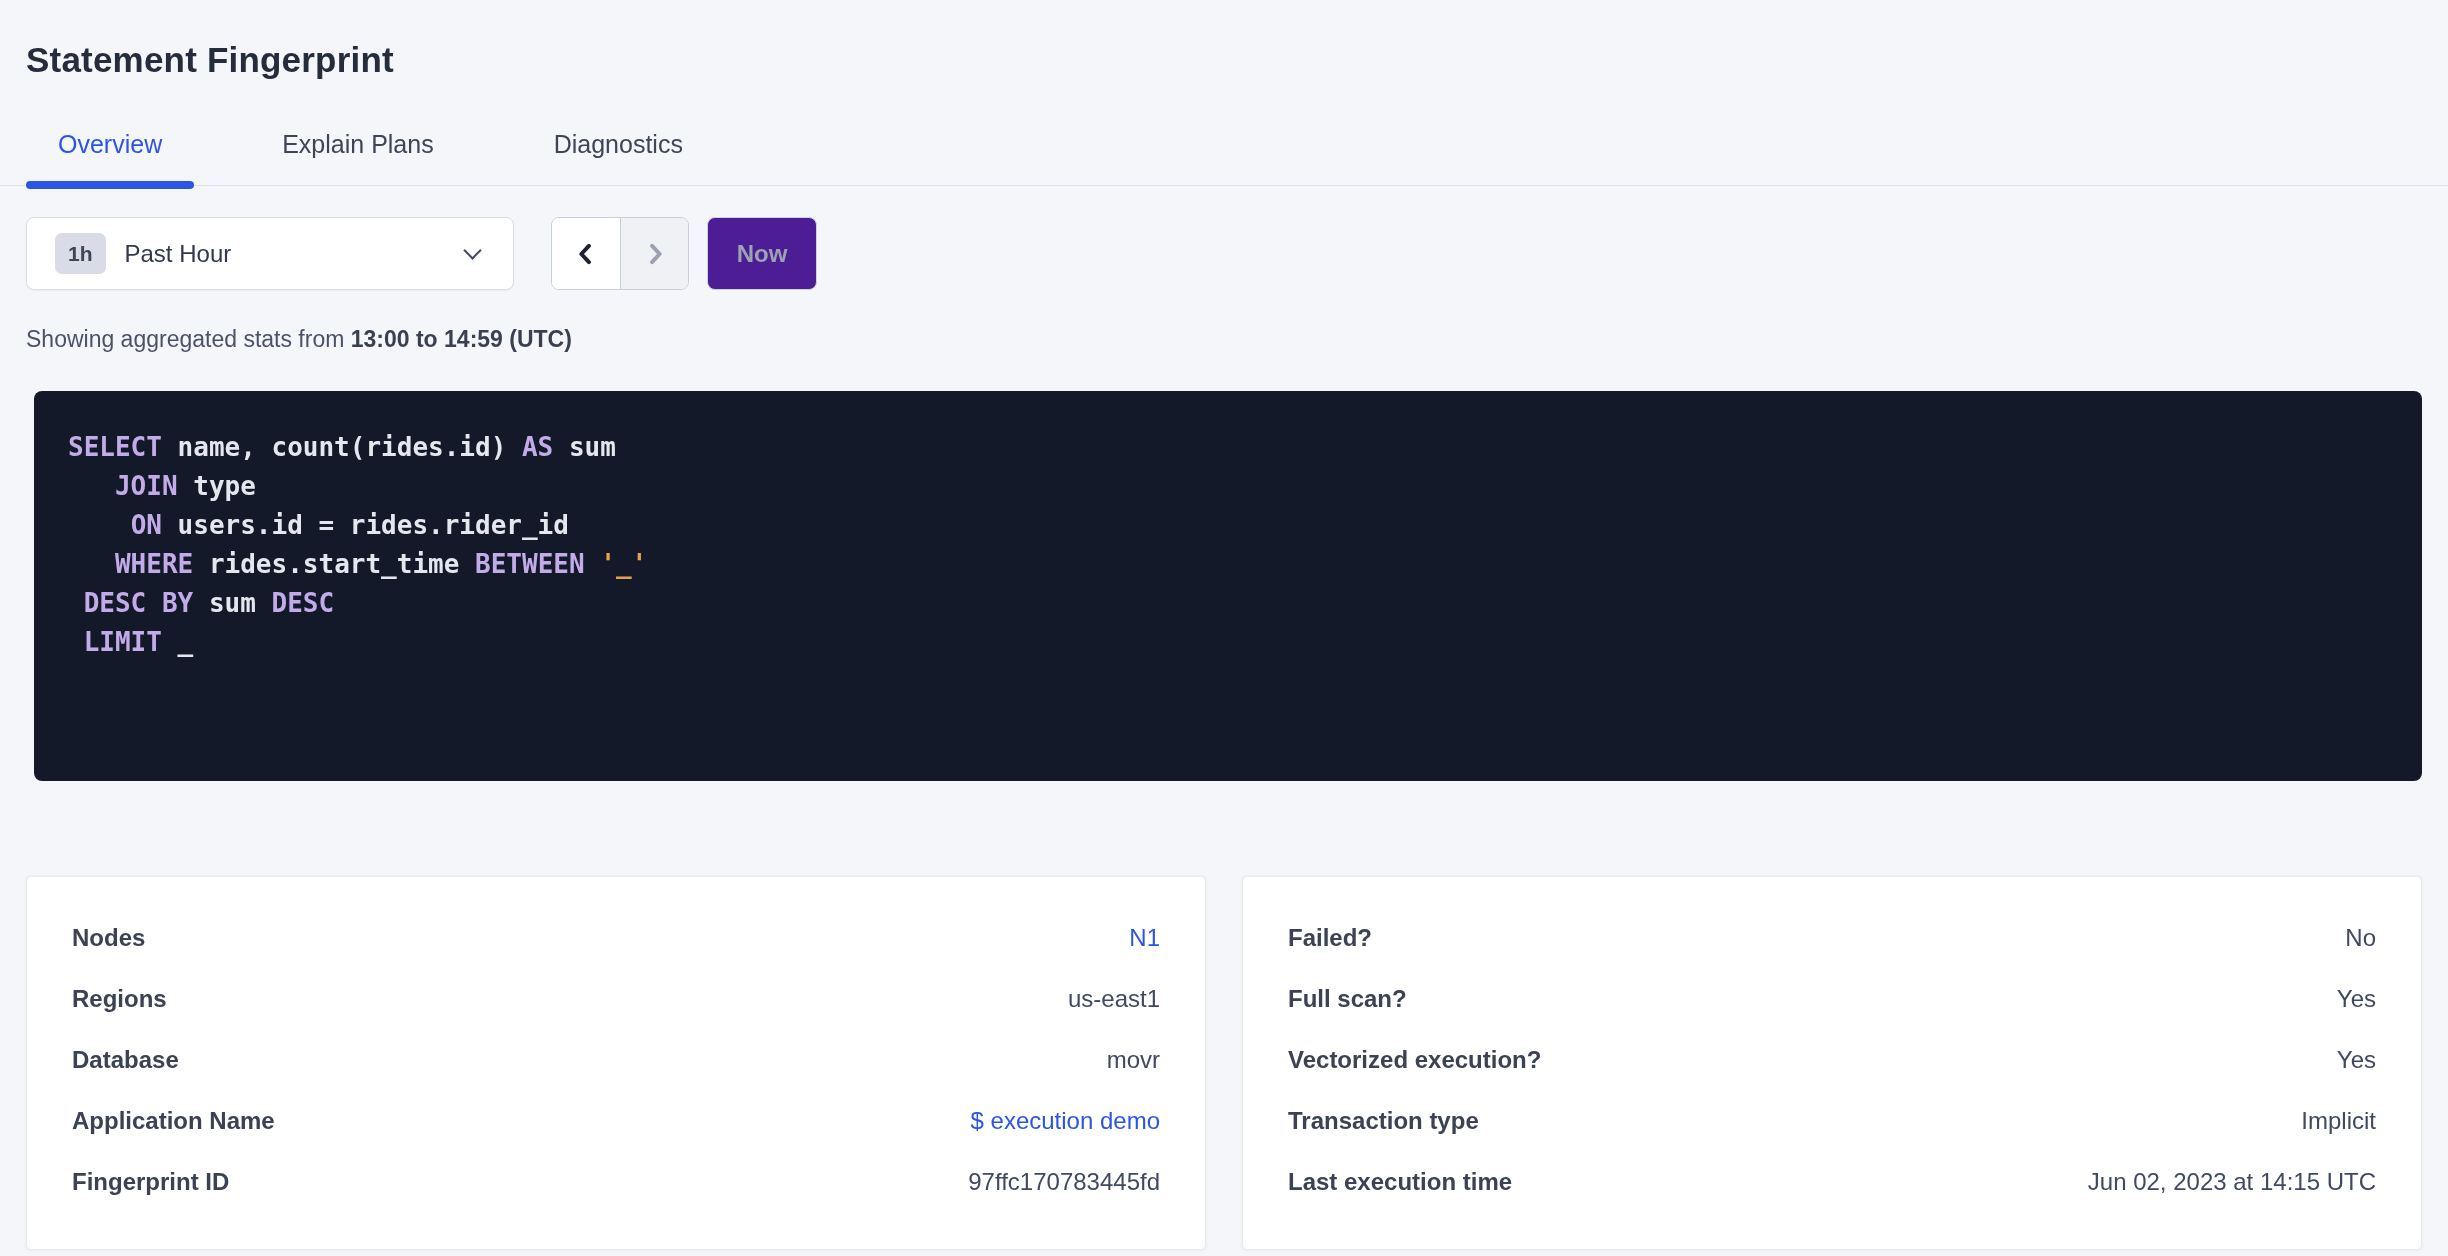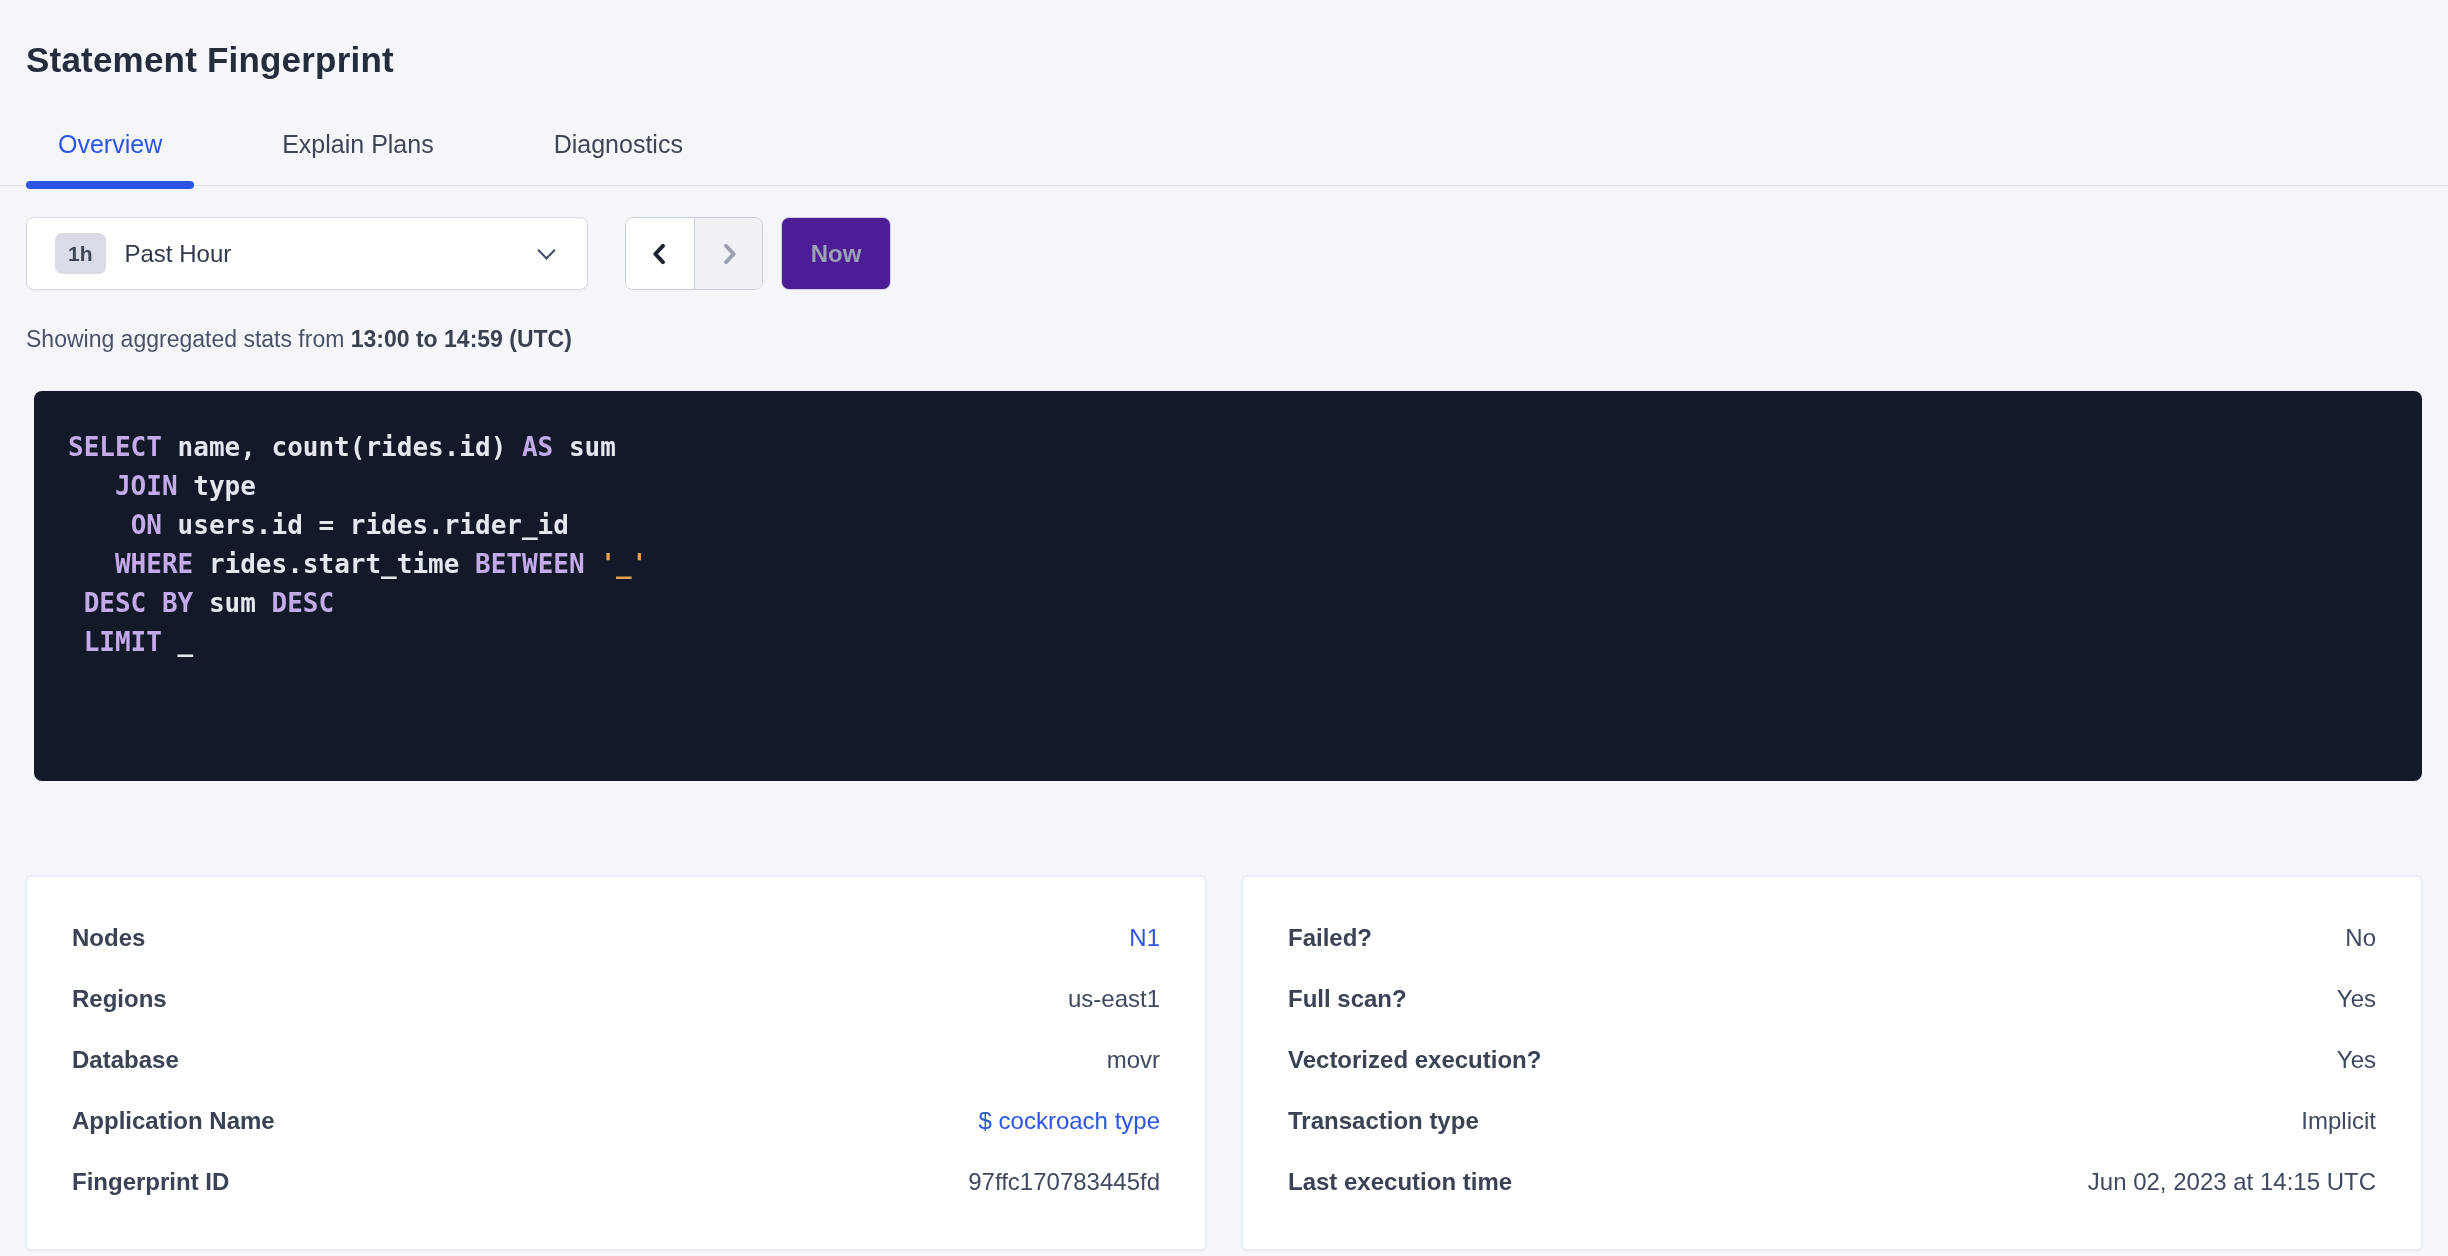--- a/index.html
+++ b/index.html
@@ -31,21 +31,21 @@
   }
   .tab.active { color: #2c55e6; }
   .tab.active::after {
     content: ""; position: absolute; left: 0; right: 0; bottom: -4px;
     height: 8px; border-radius: 4px; background: #2c55e6;
   }
 
   
   .controls-row { display: flex; align-items: stretch; margin-top: 31px; height: 73px; }
   .time-dropdown {
-    width: 562px; background: #ffffff;
+    width: 488px; background: #ffffff;
     border: 1px solid #d9dde6; border-radius: 8px;
     display: flex; align-items: center;
     padding: 0 34px 0 28px;
     box-shadow: 0 1px 2px rgba(33,41,62,0.05);
     cursor: pointer;
   }
   .interval-badge {
     background: #d9dce7; color: #3d4557;
     font-size: 21px; font-weight: 700; line-height: 1;
     padding: 10px 13px; border-radius: 7px;
@@ -163,21 +163,21 @@
       <div class="detail-row">
         <span class="detail-label">Regions</span>
         <span class="detail-value">us-east1</span>
       </div>
       <div class="detail-row">
         <span class="detail-label">Database</span>
         <span class="detail-value">movr</span>
       </div>
       <div class="detail-row">
         <span class="detail-label">Application Name</span>
-        <a class="detail-value link">$ cockroach type</a>
+        <a class="detail-value link">$ execution demo</a>
       </div>
       <div class="detail-row">
         <span class="detail-label">Fingerprint ID</span>
         <span class="detail-value">97ffc170783445fd</span>
       </div>
     </div>
   <div class="card" id="card-right">
       <div class="detail-row">
         <span class="detail-label">Failed?</span>
         <span class="detail-value">No</span>

